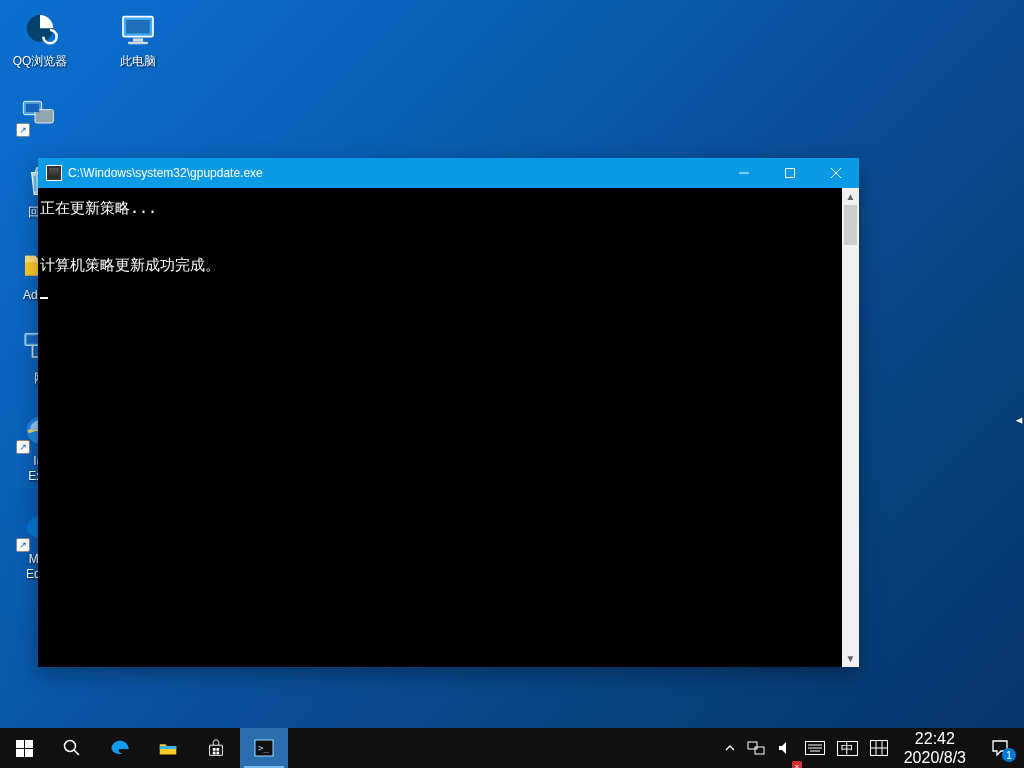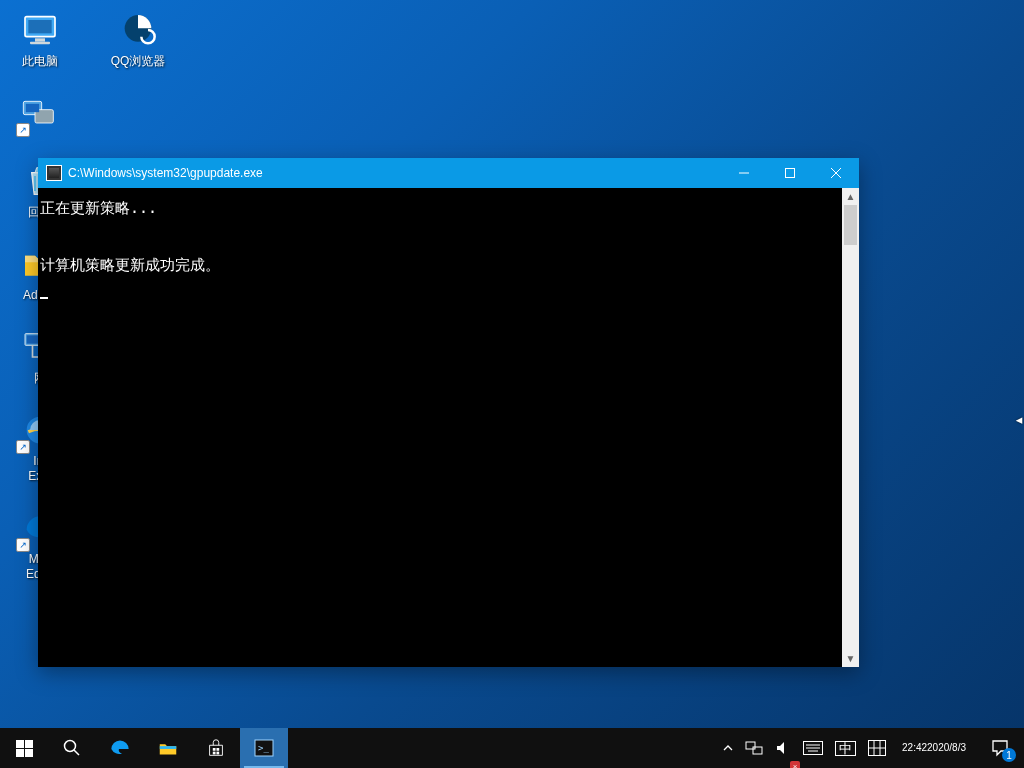--- a/index.html
+++ b/index.html
@@ -158,22 +158,22 @@
     padding: 0 6px;
     display:flex; align-items:center; justify-content:center;
     font-size:12px;
     cursor:pointer;
   }
   .ime-box {
     border:1px solid #fff; padding:0 3px; font-size:13px; line-height:1;
   }
   .clock {
     padding: 0 10px;
-    display:flex; align-items:center; justify-content:center;
-    font-size:10px; line-height:1.2;
+    display:flex; flex-direction:column; align-items:center; justify-content:center;
+    font-size:16px; line-height:1.2;
     cursor:pointer;
   }
   .notif {
     width: 48px;
     display:flex; align-items:center; justify-content:center;
     cursor:pointer;
     position:relative;
   }
   .notif .badge{
     position:absolute; bottom:6px; right:8px;
@@ -200,37 +200,37 @@
 </head>
 <body>
 
 <div class="desktop">
 
   <div class="desktop-icons">
     <div class="icon-row">
       <div class="dicon">
         <div class="glyph">
           <svg class="svg-ico" viewBox="0 0 48 48">
+            <circle cx="24" cy="22" r="16" fill="#04416d"></circle>
+            <path d="M24 6 A16 16 0 0 1 40 22 L24 22 Z" fill="#fff"></path>
+            <path d="M28 32 A8 8 0 1 0 36 24" stroke="#fff" stroke-width="3" fill="none"></path>
+          </svg>
+        </div>
+        <div class="label">QQ浏览器</div>
+      </div>
+      <div class="dicon">
+        <div class="glyph">
+          <svg class="svg-ico" viewBox="0 0 48 48">
             <rect x="6" y="8" width="36" height="24" rx="2" fill="#3fa9f5" stroke="#fff" stroke-width="2"></rect>
             <rect x="10" y="12" width="28" height="16" fill="#1c6fb8"></rect>
             <rect x="18" y="34" width="12" height="4" fill="#cfd8dc"></rect>
             <rect x="12" y="38" width="24" height="3" rx="1" fill="#cfd8dc"></rect>
           </svg>
         </div>
         <div class="label">此电脑</div>
-      </div>
-      <div class="dicon">
-        <div class="glyph">
-          <svg class="svg-ico" viewBox="0 0 48 48">
-            <circle cx="24" cy="22" r="16" fill="#04416d"></circle>
-            <path d="M24 6 A16 16 0 0 1 40 22 L24 22 Z" fill="#fff"></path>
-            <path d="M28 32 A8 8 0 1 0 36 24" stroke="#fff" stroke-width="3" fill="none"></path>
-          </svg>
-        </div>
-        <div class="label">QQ浏览器</div>
       </div>
     </div>
 
     <div class="icon-row">
       <div class="dicon">
         <div class="glyph">
           <svg class="svg-ico" viewBox="0 0 48 48">
             <rect x="4" y="10" width="22" height="16" rx="2" fill="#4fa3e3" stroke="#fff"></rect>
             <rect x="18" y="20" width="22" height="16" rx="2" fill="#90a4ae" stroke="#fff"></rect>
             <rect x="7" y="13" width="16" height="10" fill="#1565c0"></rect>

